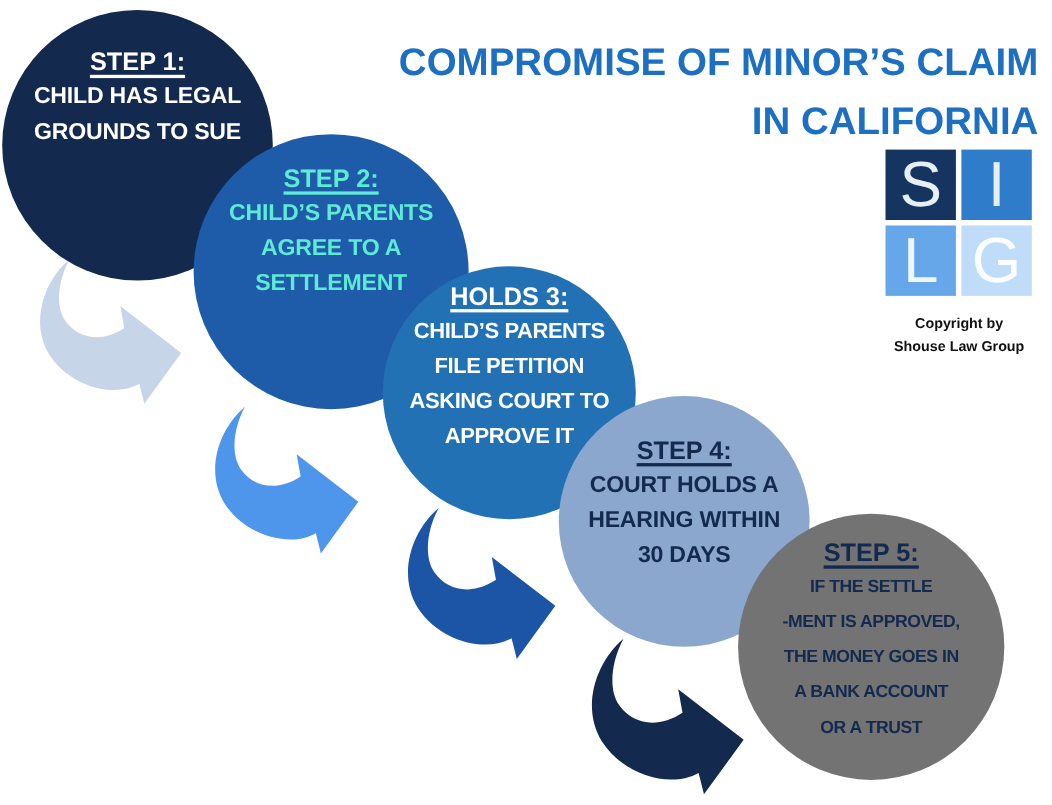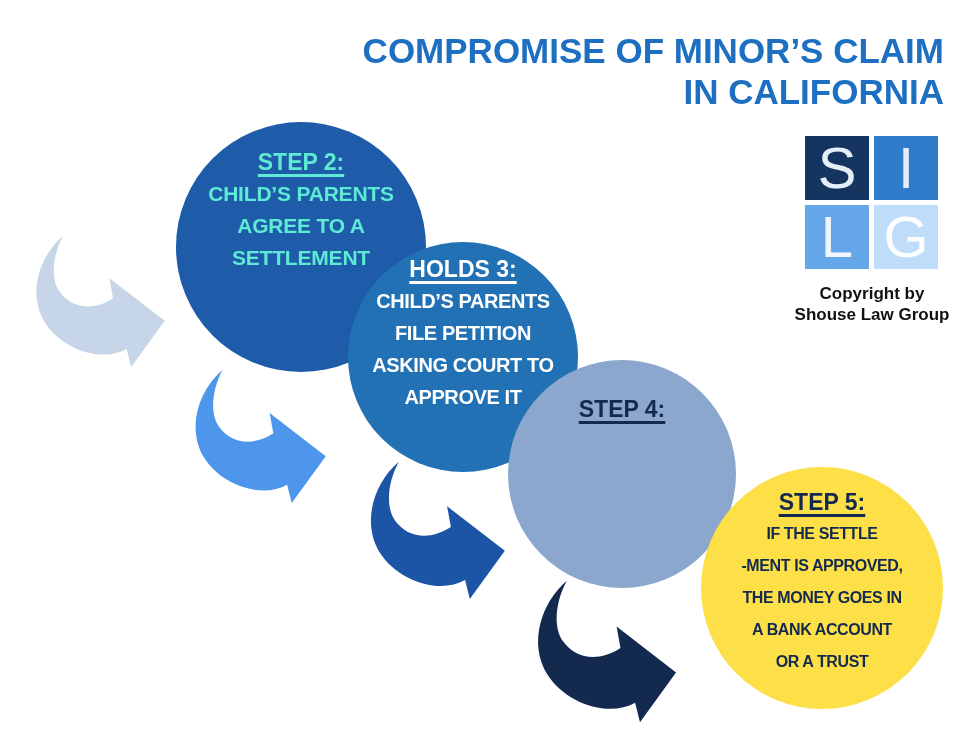--- a/index.html
+++ b/index.html
@@ -16,21 +16,21 @@
 
   
   .title {
     position: absolute;
     top: 30px;
     right: 12px;
     width: 640px;
     text-align: right;
     font-size: 35px;
     font-weight: 700;
-    line-height: 41px;
+    line-height: 54px;
     letter-spacing: 0px;
     color: #1D6FC1;
     white-space: pre-line;
   }
 
   
   .circle {
     position: absolute;
     border-radius: 50%;
     display: flex;
@@ -53,21 +53,21 @@
     line-height: 32px;
     letter-spacing: -0.2px;
     white-space: pre-line;
   }
 
   .circle-1 { left: 2px;   top: 9px;   width: 246px; height: 246px; background: #13294D; color: #ffffff; padding-top: 31px; }
   .circle-2 { left: 176px; top: 122px; width: 250px; height: 250px; background: #1E5CA9; color: #5eead4; padding-top: 24px; }
   .circle-3 { left: 348px; top: 242px; width: 230px; height: 230px; background: #2171B4; color: #ffffff; padding-top: 11px; }
   .circle-3 .body { font-size: 20px; letter-spacing: -0.4px; }
   .circle-4 { left: 508px; top: 360px; width: 228px; height: 228px; background: #8BA7CE; color: #13294E; padding-top: 33px; }
-  .circle-5 { left: 701px; top: 467px; width: 242px; height: 242px; background: #fde047; color: #13294E; padding-top: 19px; }
+  .circle-5 { left: 671px; top: 467px; width: 242px; height: 242px; background: #737373; color: #13294E; padding-top: 19px; }
   .circle-5 .body { font-size: 16px; letter-spacing: -0.4px; }
 
   
   .arrow { position: absolute; z-index: 1; }
   .arrow svg { display: block; width: 100%; height: 100%; }
   .arrow-1 { left: 16px;  top: 232px; width: 156px; height: 136px; }
   .arrow-2 { left: 175px; top: 366px; width: 158px; height: 138px; }
   .arrow-3 { left: 352px; top: 458px; width: 158px; height: 142px; }
   .arrow-4 { left: 522px; top: 576px; width: 156px; height: 148px; }
 
@@ -97,53 +97,61 @@
   .sq-i { background: #2F7CCB; }
   .sq-l { background: #66A7EA; color: #EFF6FE; }
   .sq-g { background: #BFDCF8; color: #FDFEFF; }
 
   .copyright {
     position: absolute;
     left: 790px;
     top: 283px;
     width: 164px;
     text-align: center;
-    font-size: 17px;
+    font-size: 13px;
     font-weight: 700;
     line-height: 21px;
     color: #111111;
     white-space: pre-line;
   }
 </style>
 </head>
 <body>
 
 <div class="canvas">
 
   <div class="title">COMPROMISE OF MINOR’S CLAIM
 IN CALIFORNIA</div>
 
+  <div class="circle circle-1">
+    <div class="heading">STEP 1:</div>
+    <div class="body">CHILD HAS LEGAL
+GROUNDS TO SUE</div>
+  </div>
 
   <div class="circle circle-2">
     <div class="heading">STEP 2:</div>
     <div class="body">CHILD’S PARENTS
 AGREE TO A
 SETTLEMENT</div>
   </div>
 
   <div class="circle circle-3">
     <div class="heading">HOLDS 3:</div>
     <div class="body">CHILD’S PARENTS
 FILE PETITION
 ASKING COURT TO
 APPROVE IT</div>
   </div>
 
   <div class="circle circle-4">
     <div class="heading">STEP 4:</div>
+    <div class="body">COURT HOLDS A
+HEARING WITHIN
+30 DAYS</div>
   </div>
 
   <div class="circle circle-5">
     <div class="heading">STEP 5:</div>
     <div class="body">IF THE SETTLE
 -MENT IS APPROVED,
 THE MONEY GOES IN
 A BANK ACCOUNT
 OR A TRUST</div>
   </div>

